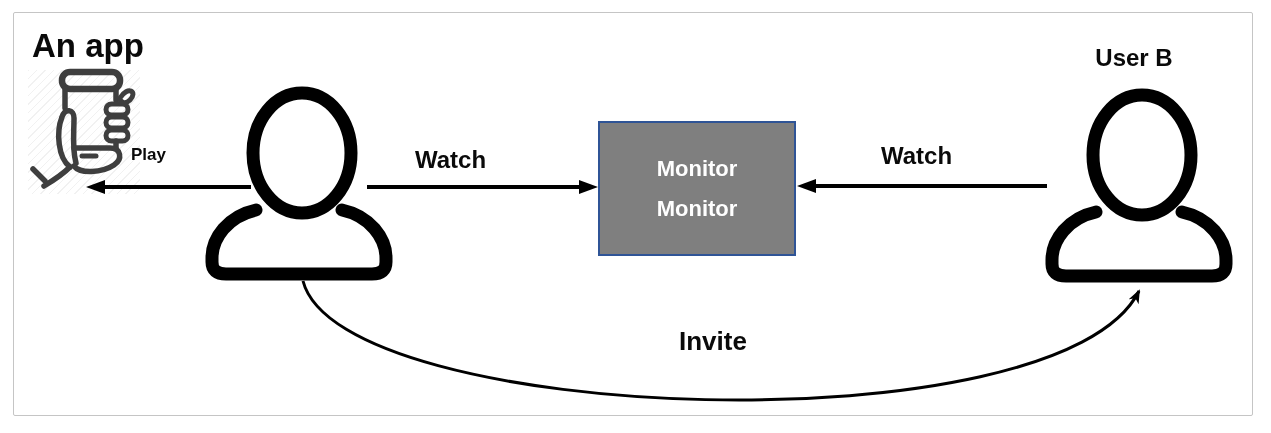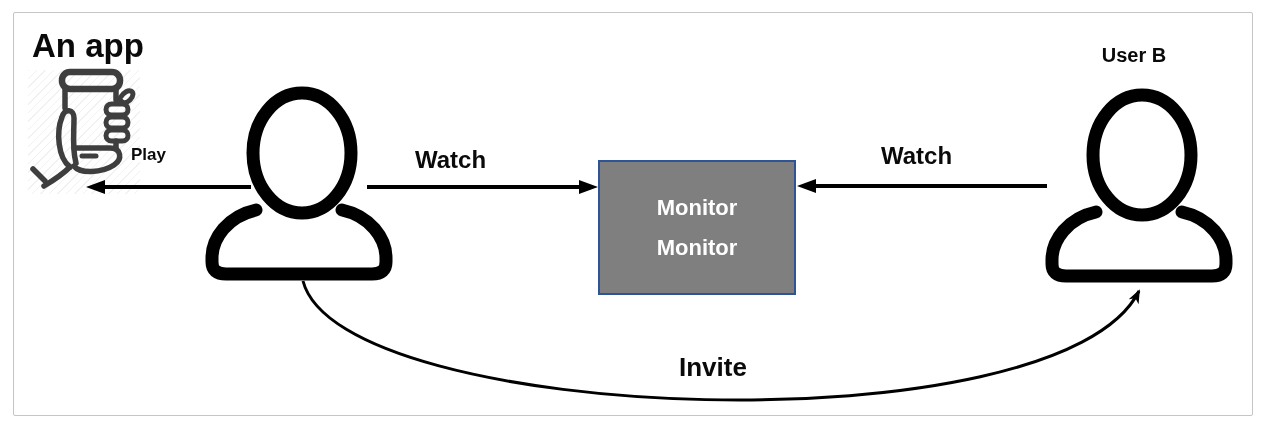--- a/index.html
+++ b/index.html
@@ -13,39 +13,38 @@
   .frame{
     position:absolute;left:13px;top:12px;width:1240px;height:404px;
     border:1.5px solid #c5c5c5;border-radius:2px;
     box-sizing:border-box;
   }
   .lbl{
     position:absolute;color:#0a0a0a;font-weight:700;white-space:nowrap;
   }
   .lbl-anapp{left:32px;top:27px;font-size:33px;}
   .lbl-usera{left:250px;top:53px;width:96px;text-align:center;font-size:24px;}
-  .lbl-userb{left:1086px;top:44px;width:96px;text-align:center;font-size:20px;}
+  .lbl-userb{left:1086px;top:44px;width:96px;text-align:center;font-size:24px;}
   .lbl-play{left:131px;top:145px;font-size:17px;}
   .lbl-watch-l{left:415px;top:146px;font-size:24px;}
   .lbl-watch-r{left:881px;top:142px;font-size:24px;}
-  .lbl-invite{left:679px;top:326px;font-size:26px;margin-top:26px;}
+  .lbl-invite{left:679px;top:326px;font-size:26px;}
   .hatch{
     position:absolute;left:28px;top:70px;width:112px;height:124px;
     background:repeating-linear-gradient(135deg, rgba(120,120,120,0.10) 0px, rgba(120,120,120,0.10) 1px, transparent 1px, transparent 6px);
   }
   .diagram-svg{position:absolute;left:0;top:0;}
   .monitor-box{
     position:absolute;left:598px;top:121px;width:198px;height:135px;
     box-sizing:border-box;
     background:#7f7f7f;
     border:2px solid #2f5496;
     display:flex;flex-direction:column;align-items:center;justify-content:center;
     color:#ffffff;font-weight:700;font-size:22px;line-height:40px;
     text-align:center;
-    margin-top:39px;
   }
 </style>
 </head>
 <body>
 
 <div id="canvas">
 
   <div class="frame"></div>
 
   <div class="hatch"></div>

